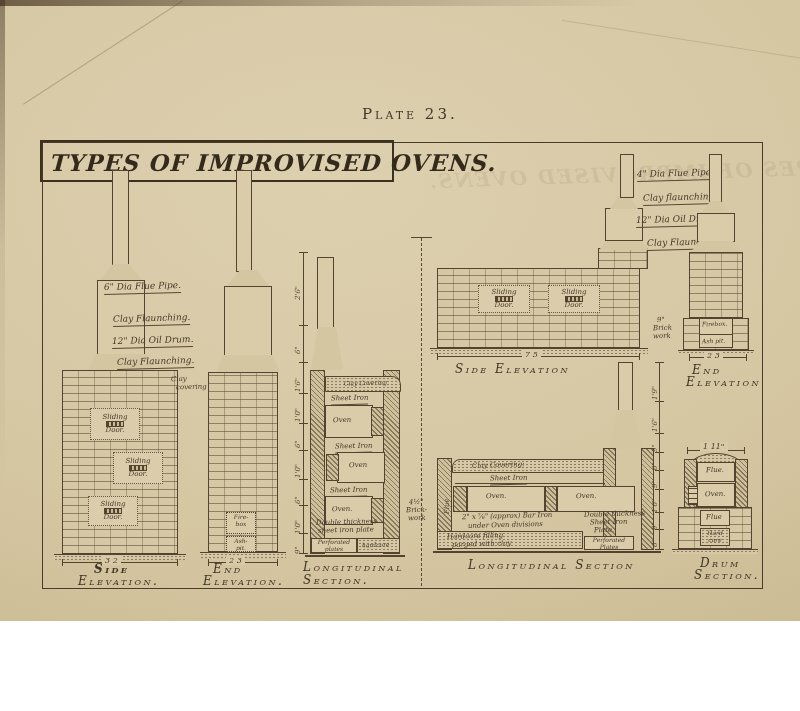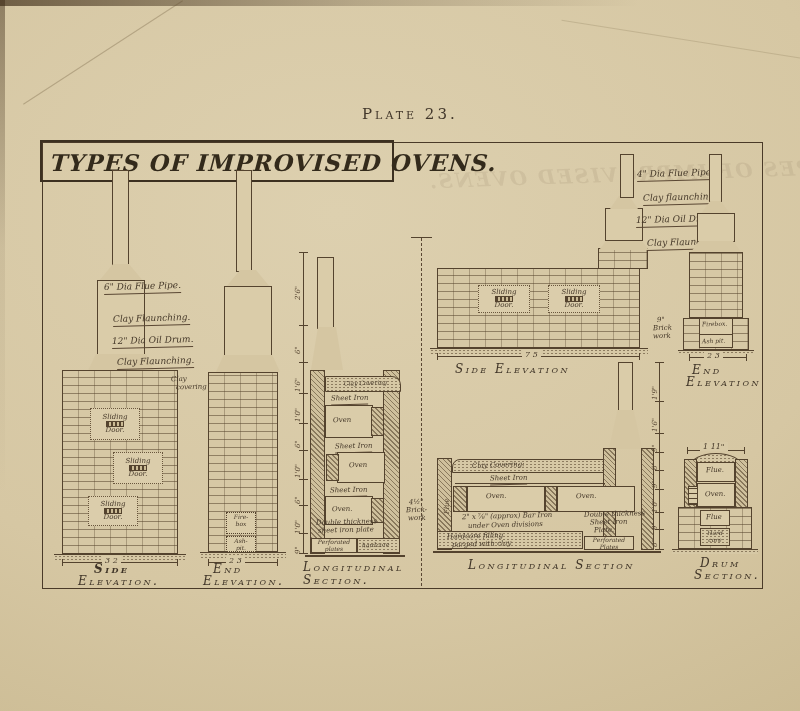--- a/index.html
+++ b/index.html
@@ -1,17 +1,17 @@
 <!DOCTYPE html>
 <html><head>
 <meta charset="utf-8">
 <style>
   html,body{margin:0;padding:0;}
   body{width:800px;height:711px;overflow:hidden;font-family:"DejaVu Serif",serif;}
-  .page{position:relative;width:800px;height:711px;
+  .page{position:relative;width:800px;height:621px;
     background:radial-gradient(120% 100% at 42% 30%, #ddd0af 0%, #d6c7a3 55%, #c7b68d 100%);}
   .a{position:absolute;box-sizing:border-box;}
   
   .scan-top{left:0;top:0;width:800px;height:6px;
     background:linear-gradient(90deg, rgba(56,38,18,.65), rgba(56,38,18,.22) 45%, rgba(56,38,18,0) 80%);}
   .scan-left{left:0;top:0;width:5px;height:711px;
     background:linear-gradient(180deg, rgba(56,38,18,.45), rgba(56,38,18,.08) 35%, rgba(56,38,18,0) 70%);}
   .crease1{left:8px;top:52px;width:190px;height:1px;background:rgba(97,76,45,.30);transform:rotate(-33deg);}
   .crease2{left:560px;top:40px;width:260px;height:1px;background:rgba(97,76,45,.18);transform:rotate(9deg);}
   

